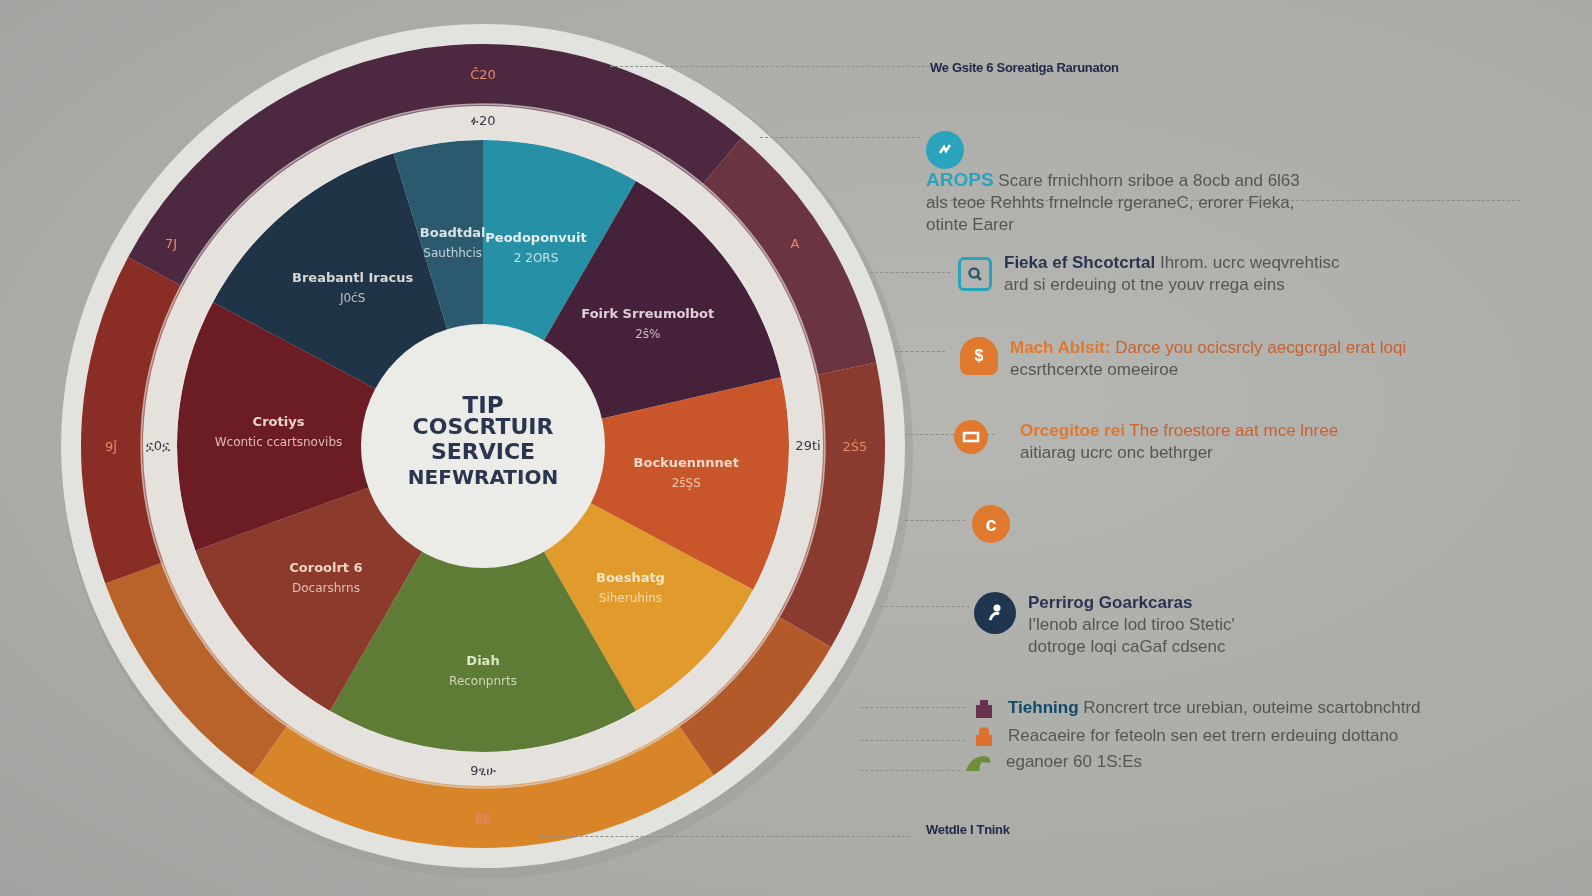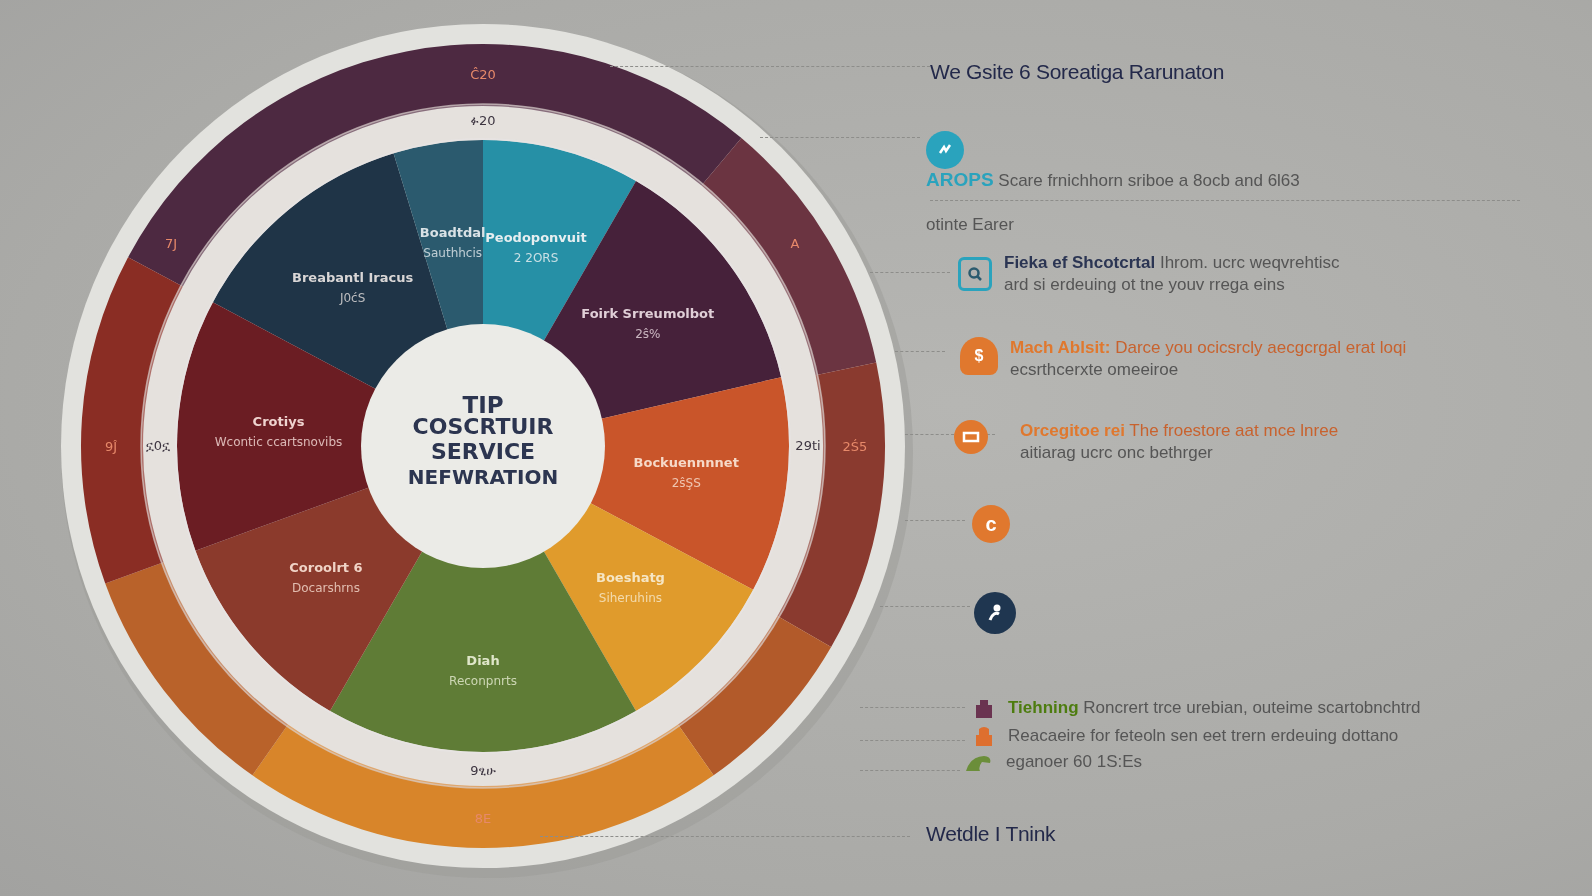--- a/index.html
+++ b/index.html
@@ -11,21 +11,21 @@
     position: relative;
   }
   #wheel { position: absolute; left: 0; top: 0; }
   .slice-label { font-family: "DejaVu Sans", sans-serif; font-size: 13px; font-weight: bold; }
   .slice-sub { font-family: "DejaVu Sans", sans-serif; font-size: 12px; }
   .ring-label { font-family: "DejaVu Sans", sans-serif; font-size: 13px; }
   .center-title { font-family: "DejaVu Sans", sans-serif; font-weight: bold; fill: #2c3550; }
 
   .leader { position: absolute; height: 0; border-top: 1px dashed #8d8d8a; }
   .right-title {
-    position: absolute; font-size: 21px; font-weight: normal; color: #23294a; letter-spacing: -0.3px;
+    position: absolute; font-size: 13px; font-weight: bold; color: #23294a; letter-spacing: -0.3px;
   }
   .item { position: absolute; display: flex; align-items: flex-start; }
   .item .icon {
     width: 38px; height: 38px; border-radius: 50%; flex: 0 0 38px;
     display: flex; align-items: center; justify-content: center; color: #fff; font-size: 18px;
     margin-right: 12px; margin-top: 0px;
   }
   .item .txt { font-size: 17px; line-height: 22px; color: #555; }
   .item .head { font-weight: bold; }
   .small-icon { width: 20px; height: 22px; margin-right: 14px; flex: 0 0 20px; }
@@ -119,21 +119,21 @@
 
 <div class="item" style="left:926px; top:131px;flex-direction:column;">
   <div class="icon" style="background:#2aa3bd;">
     <svg width="20" height="20" viewBox="0 0 20 20">
         <path d="M5 13 L9 7 L11 11 L15 5" stroke="#fff" stroke-width="2.5" fill="none"></path>
       </svg>
   </div>
   <div class="txt">
     <span class="head" style="color:#2aa3bd; font-size:19px;">AROPS</span>
     <span>Scare frnichhorn sriboe a 8ocb and 6l63</span><br>
-    <br>
+    <span>als teoe Rehhts frnelncle rgeraneC, erorer Fieka,</span><br>
     <span>otinte Earer</span>
   </div>
 </div>
 
 <div class="item" style="left:958px; top:252px;">
   <div class="icon" style="background:transparent; border-radius:6px; border:3px solid #2aa3bd; width:28px; height:28px; flex:0 0 28px; margin-top:5px;">
     <svg width="18" height="18" viewBox="0 0 18 18">
         <circle cx="8" cy="8" r="4.5" stroke="#2b5a6e" stroke-width="2.5" fill="none"></circle>
         <path d="M11 11 L15 15" stroke="#2b5a6e" stroke-width="2.5"></path>
       </svg>
@@ -175,27 +175,32 @@
   </div>
 </div>
 
 <div class="item" style="left:974px; top:592px;">
   <div class="icon" style="background:#1f3650; width:42px; height:42px; flex:0 0 42px;">
     <svg width="22" height="22" viewBox="0 0 22 22">
         <circle cx="13" cy="6" r="3.5" fill="#fff"></circle>
         <path d="M6 18 C8 12 12 10 15 12" stroke="#fff" stroke-width="3" fill="none"></path>
       </svg>
   </div>
+  <div class="txt">
+    <span class="head" style="color:#2b3553;">Perrirog Goarkcaras</span><br>
+    <span>I'lenob alrce lod tiroo Stetic'</span><br>
+    <span>dotroge loqi caGaf cdsenc</span>
+  </div>
 </div>
 
 <div class="item" style="left:974px; top:697px;">
   <svg class="small-icon" viewBox="0 0 20 22">
       <path d="M2 8 L6 8 L6 3 L14 3 L14 8 L18 8 L18 21 L2 21 Z" fill="#6a3350"></path>
     </svg>
-  <div class="txt"><span class="head" style="color:#4d7c0f;">Tiehning</span> <span>Roncrert trce urebian, outeime scartobnchtrd</span></div>
+  <div class="txt"><span class="head" style="color:#0c4a6e;">Tiehning</span> <span>Roncrert trce urebian, outeime scartobnchtrd</span></div>
 </div>
 <div class="item" style="left:974px; top:725px;">
   <svg class="small-icon" viewBox="0 0 20 22">
       <path d="M5 10 L5 4 Q10 0 15 4 L15 10 L18 10 L18 21 L2 21 L2 10 Z" fill="#de6f2f"></path>
     </svg>
   <div class="txt"><span>Reacaeire for feteoln sen eet trern erdeuing dottano</span></div>
 </div>
 <div class="item" style="left:964px; top:751px;">
   <svg class="small-icon" viewBox="0 0 30 22" style="width:30px; flex:0 0 30px; margin-right:12px;">
       <path d="M2 20 Q6 6 20 5 Q28 6 26 12 L18 11 Q14 16 16 20 Z" fill="#6b8e3a"></path>

